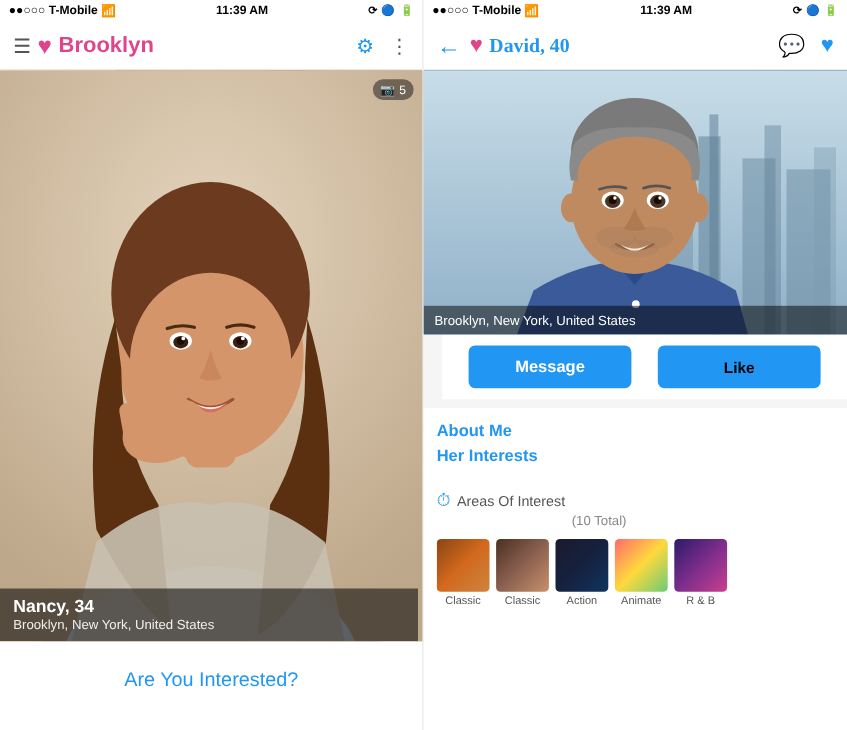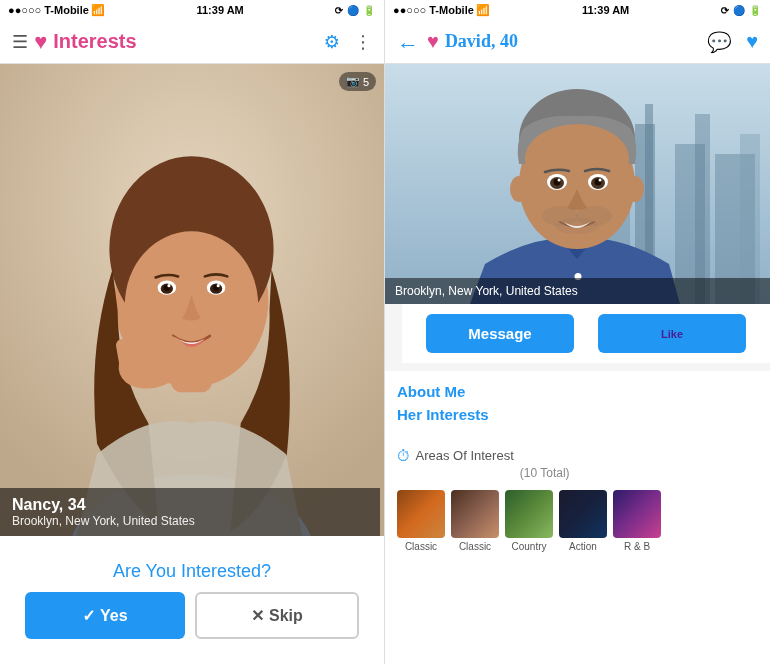--- a/index.html
+++ b/index.html
@@ -252,25 +252,25 @@
       border: none;
       border-radius: 6px;
       padding: 11px;
       font-size: 15px;
       font-weight: 600;
       cursor: pointer;
     }
     .btn-like {
       flex: 1;
       background: #2196F3;
-      color: #4c1d95;
+      color: #000000;
       border: none;
       border-radius: 6px;
       padding: 11px;
-      font-size: 11px;
+      font-size: 14px;
       font-weight: 600;
       cursor: pointer;
     }
 
     .profile-details {
       flex: 1;
       overflow-y: auto;
       background: #fff;
       margin-top: 8px;
       padding: 12px;
@@ -367,21 +367,21 @@
       <span>⟳</span>
       <span>🔵</span>
       <span>🔋</span>
     </div>
   </div>
 
   <div class="nav-bar">
     <div class="nav-bar-left">
       <span class="hamburger-icon">☰</span>
       <span class="brand-heart">♥</span>
-      <span class="brand-name">Interests</span>
+      <span class="brand-name">Brooklyn</span>
     </div>
     <div class="nav-bar-right">
       <span class="filter-icon">⚙</span>
       <span class="more-icon">⋮</span>
     </div>
   </div>
 
   <div class="photo-container">
     <div class="photo-placeholder-left">
 
@@ -442,24 +442,20 @@
     </div>
 
     <div class="profile-info-overlay">
       <div class="profile-name-age">Nancy, 34</div>
       <div class="profile-location">Brooklyn, New York, United States</div>
     </div>
   </div>
 
   <div class="interested-section">
     <div class="interested-question">Are You Interested?</div>
-    <div class="interested-buttons">
-      <button class="btn-yes">✓  Yes</button>
-      <button class="btn-skip">✕  Skip</button>
-    </div>
   </div>
 </div>
 
 <div class="right-panel">
 
   <div class="status-bar" style="background:#fff;">
     <div class="status-bar-left">
       <span>●●○○○</span>
       <span>T-Mobile</span>
       <span>📶</span>
@@ -570,26 +566,26 @@
     <div class="interest-thumbnails">
       <div class="interest-thumb">
         <div class="thumb-img thumb-classic1"></div>
         <span class="thumb-label">Classic</span>
       </div>
       <div class="interest-thumb">
         <div class="thumb-img thumb-classic2"></div>
         <span class="thumb-label">Classic</span>
       </div>
       <div class="interest-thumb">
-        <div class="thumb-img thumb-country"></div>
-        <span class="thumb-label">Country</span>
+        <div class="thumb-img thumb-action"></div>
+        <span class="thumb-label">Action</span>
       </div>
       <div class="interest-thumb">
-        <div class="thumb-img thumb-action"></div>
-        <span class="thumb-label">Action</span>
+        <div class="thumb-img thumb-animate"></div>
+        <span class="thumb-label">Animate</span>
       </div>
       <div class="interest-thumb">
         <div class="thumb-img thumb-rb"></div>
         <span class="thumb-label">R &amp; B</span>
       </div>
     </div>
   </div>
 </div>
 
 </body></html>

